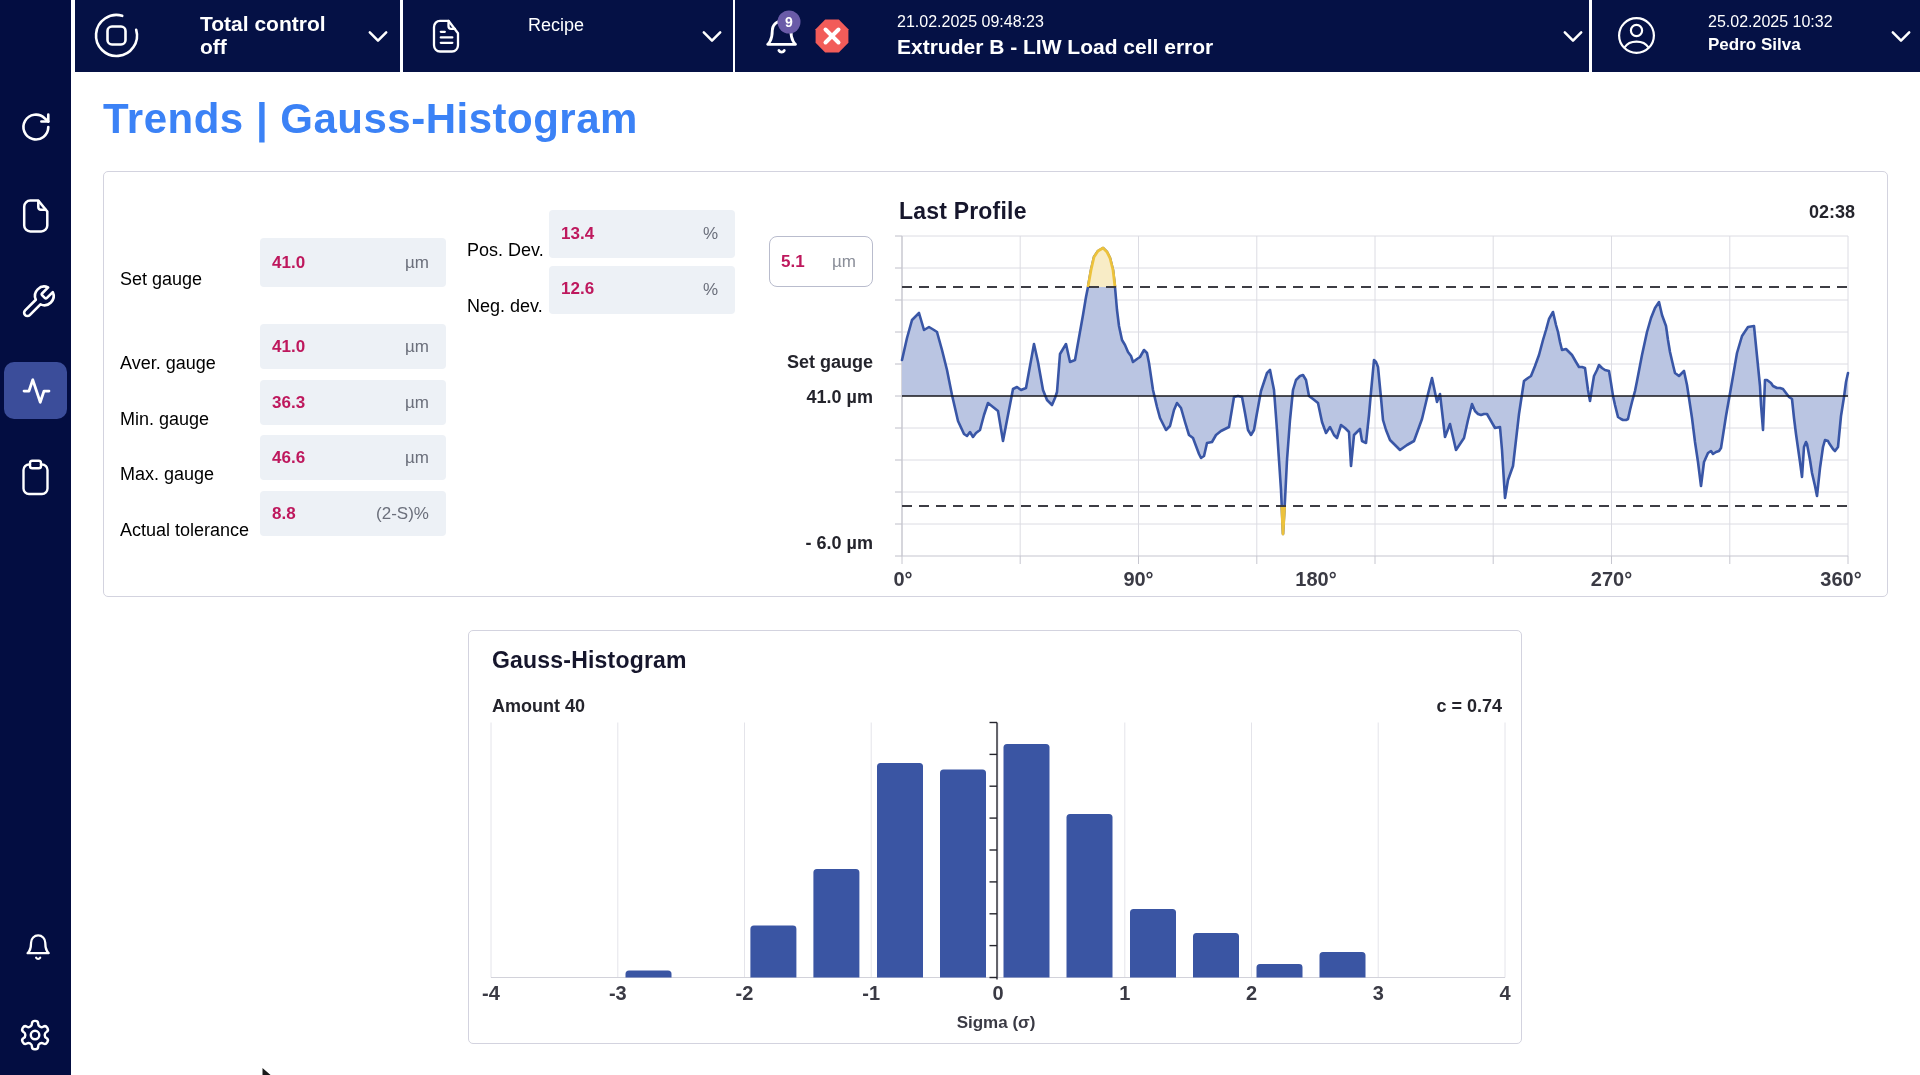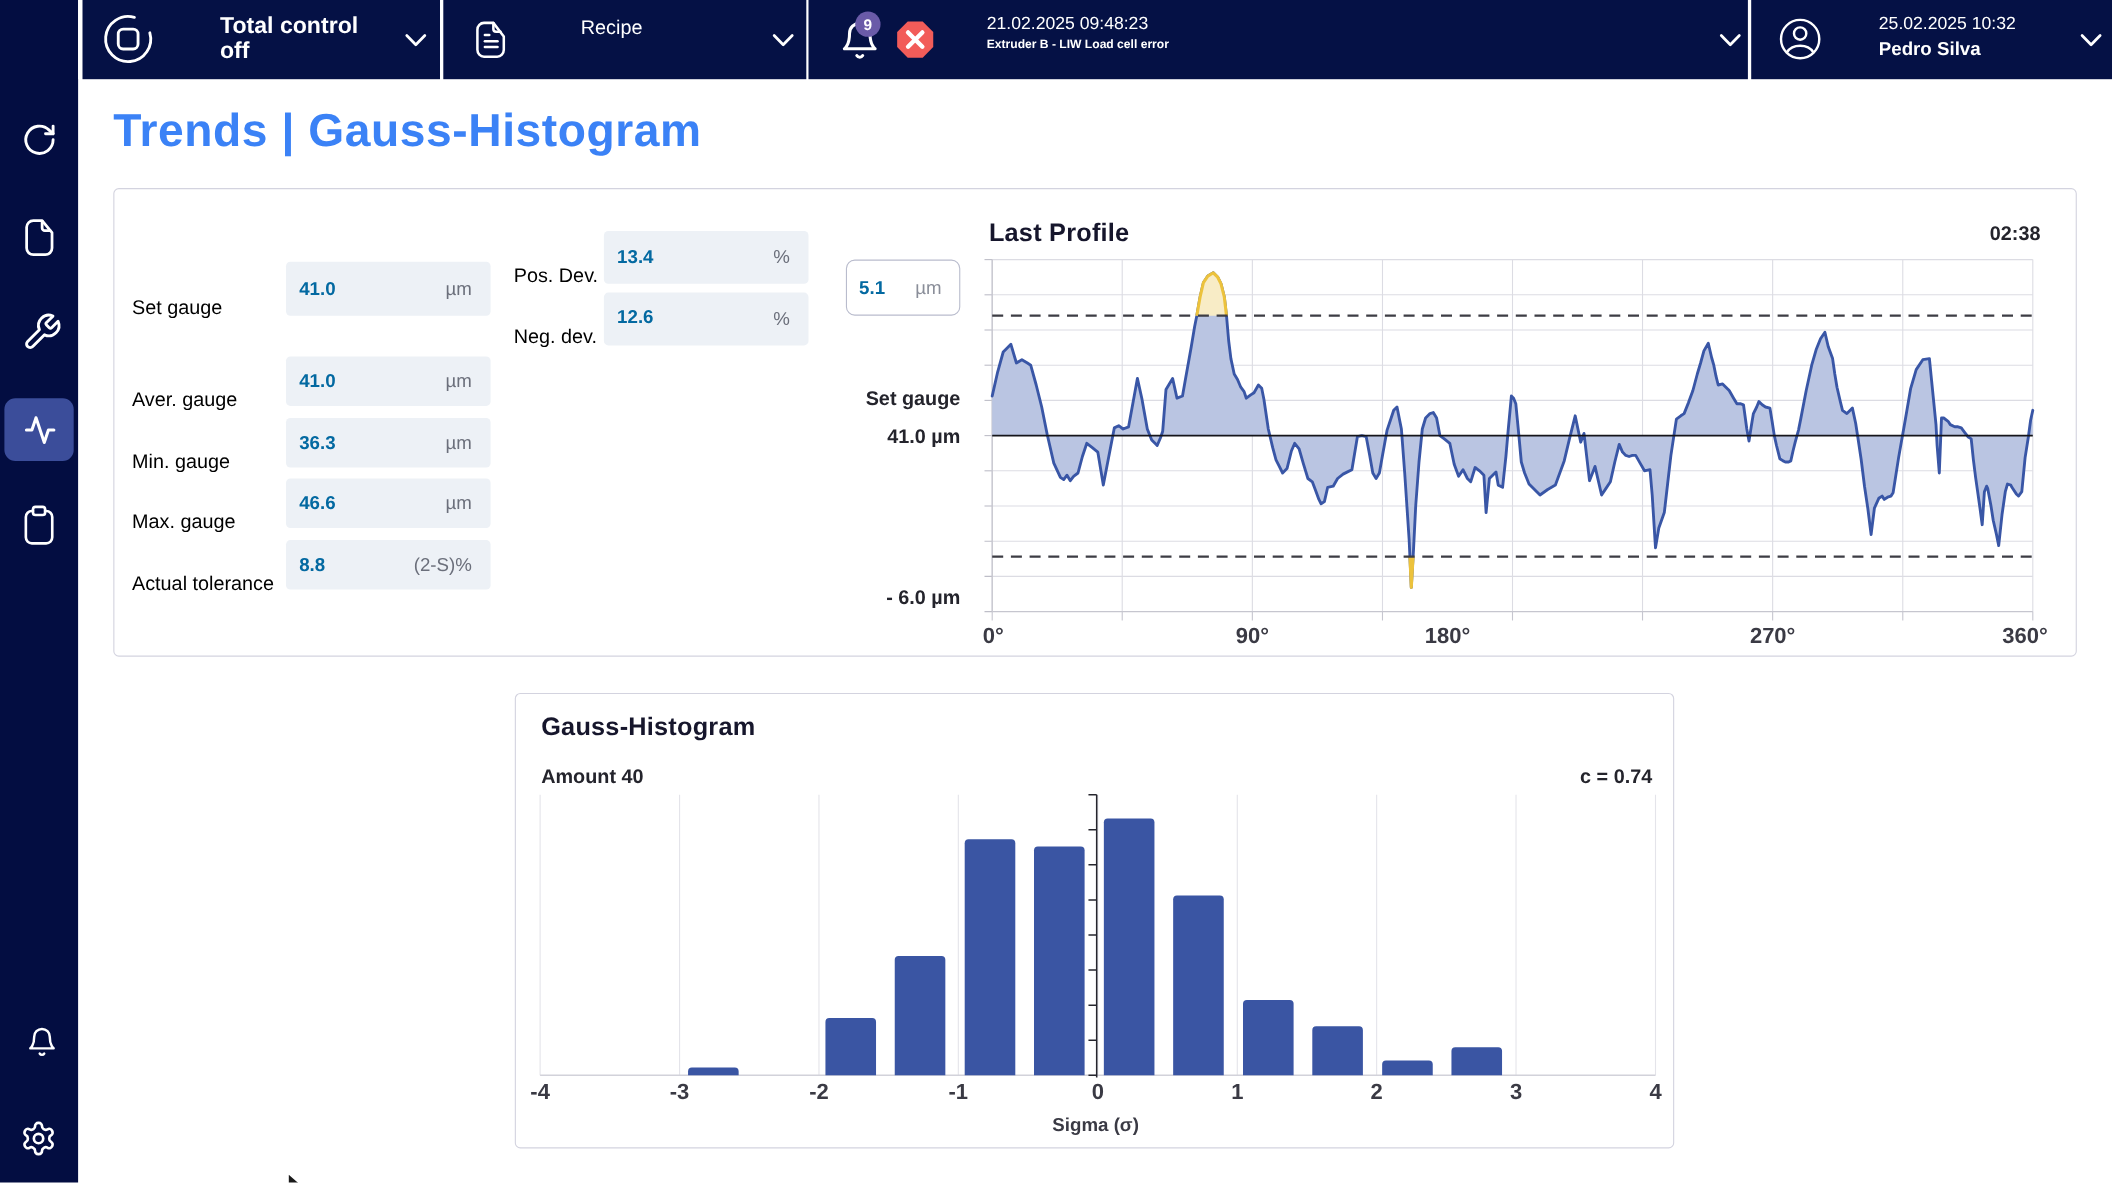--- a/index.html
+++ b/index.html
@@ -5,21 +5,21 @@
 html,body { width:1920px; height:1075px; overflow:hidden; background:#fff;
   font-family:"Liberation Sans", sans-serif; }
 #sidebar { position:absolute; left:0; top:0; width:71px; height:1075px; background:#030d41; }
 #topbar { position:absolute; left:71px; top:0; width:1849px; height:72px; background:#fff; }
 .tbsec { position:absolute; top:0; height:72px; background:#051145; }
 .tbtext { position:absolute; color:#fff;margin-left:40px; }
 h1 { position:absolute; left:103px; top:95px; font-size:42px; font-weight:bold; color:#3b82f6; letter-spacing:0.5px; }
 .card { position:absolute; background:#fff; border:1px solid #d3d3df; border-radius:5px; }
 .lbl { position:absolute; font-size:18px; line-height:22px; color:#000000;margin-top:16px; }
 .vbox { position:absolute; background:#edf1f6; border-radius:4px; }
-.val { position:absolute; font-size:17px; font-weight:bold; color:#0369a1; }
+.val { position:absolute; font-size:17px; font-weight:bold; color:#be185d; }
 .unit { position:absolute; font-size:17px; color:#6b6f7b; text-align:right; }
 .blbl { position:absolute; font-size:18px; font-weight:bold; color:#24242c; }
 .rlbl { position:absolute; font-size:18px; font-weight:bold; color:#24242c; text-align:right; }
 .axlbl { position:absolute; transform:translateX(-50%); font-size:20px; font-weight:bold; color:#3a3a44; }
 .ctitle { position:absolute; font-size:23px; font-weight:bold; color:#16162c; letter-spacing:0.2px; }
 </style></head>
 <body>
 <div id="sidebar"></div>
 <svg style="position:absolute;left:0;top:0" width="72" height="1075" viewBox="0 0 72 1075" xmlns="http://www.w3.org/2000/svg">
 <rect x="4" y="362" width="63" height="57" rx="10" fill="#3b4d9a"></rect>
@@ -80,21 +80,21 @@
 <g fill="none" stroke="#fff" stroke-width="2.2">
 <circle cx="1636.5" cy="35.5" r="17.4"></circle>
 <circle cx="1636.5" cy="30.5" r="5.6"></circle>
 <path d="M1624.5 47.5 a 13.5 11 0 0 1 24 0"></path>
 </g>
 <polyline points="1892.8,32.3 1901,40.7 1909.2,32.3" fill="none" stroke="#fff" stroke-width="2.5" stroke-linecap="round" stroke-linejoin="round"></polyline>
 </svg>
 <div class="tbtext" style="left:160px;top:12px;font-size:21px;font-weight:bold;line-height:23px">Total control<br>off</div>
 <div class="tbtext" style="left:488px;top:15px;font-size:18px">Recipe</div>
 <div class="tbtext" style="left:857px;top:13px;font-size:16px">21.02.2025 09:48:23</div>
-<div class="tbtext" style="left:857px;top:35px;font-size:11px;font-weight:bold">Extruder B - LIW Load cell error</div>
+<div class="tbtext" style="left:857px;top:35px;font-size:21px;font-weight:bold">Extruder B - LIW Load cell error</div>
 <div class="tbtext" style="left:1668px;top:13px;font-size:16px">25.02.2025 10:32</div>
 <div class="tbtext" style="left:1668px;top:35px;font-size:17px;font-weight:bold">Pedro Silva</div>
 
 <h1>Trends | Gauss-Histogram</h1>
 
 <div class="card" style="left:103px;top:171px;width:1785px;height:426px"></div>
 <div class="lbl" style="left:120px;top:252px">Set gauge</div>
 <div class="vbox" style="left:260px;top:238px;width:186px;height:49px"></div>
 <div class="val" style="left:272px;top:238px;line-height:49px">41.0</div>
 <div class="unit" style="left:260px;top:238px;width:169px;line-height:49px">µm</div>

